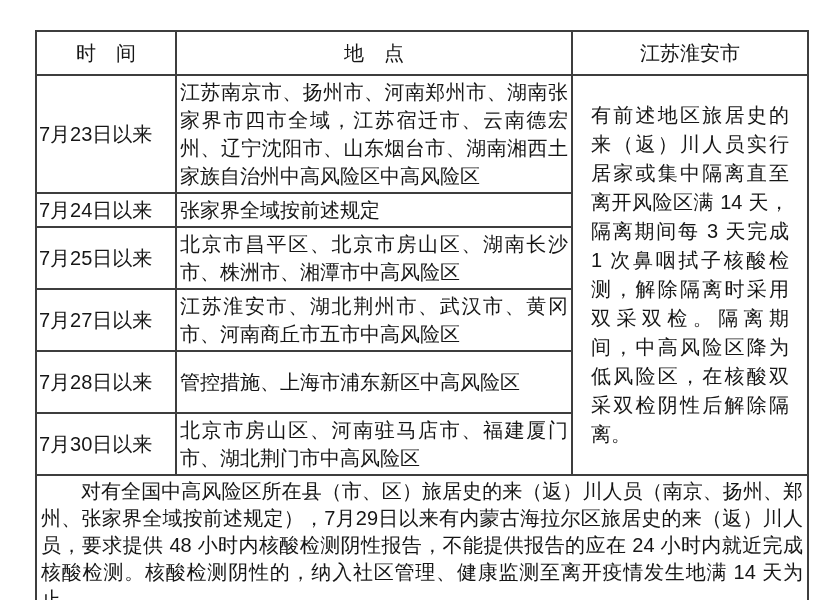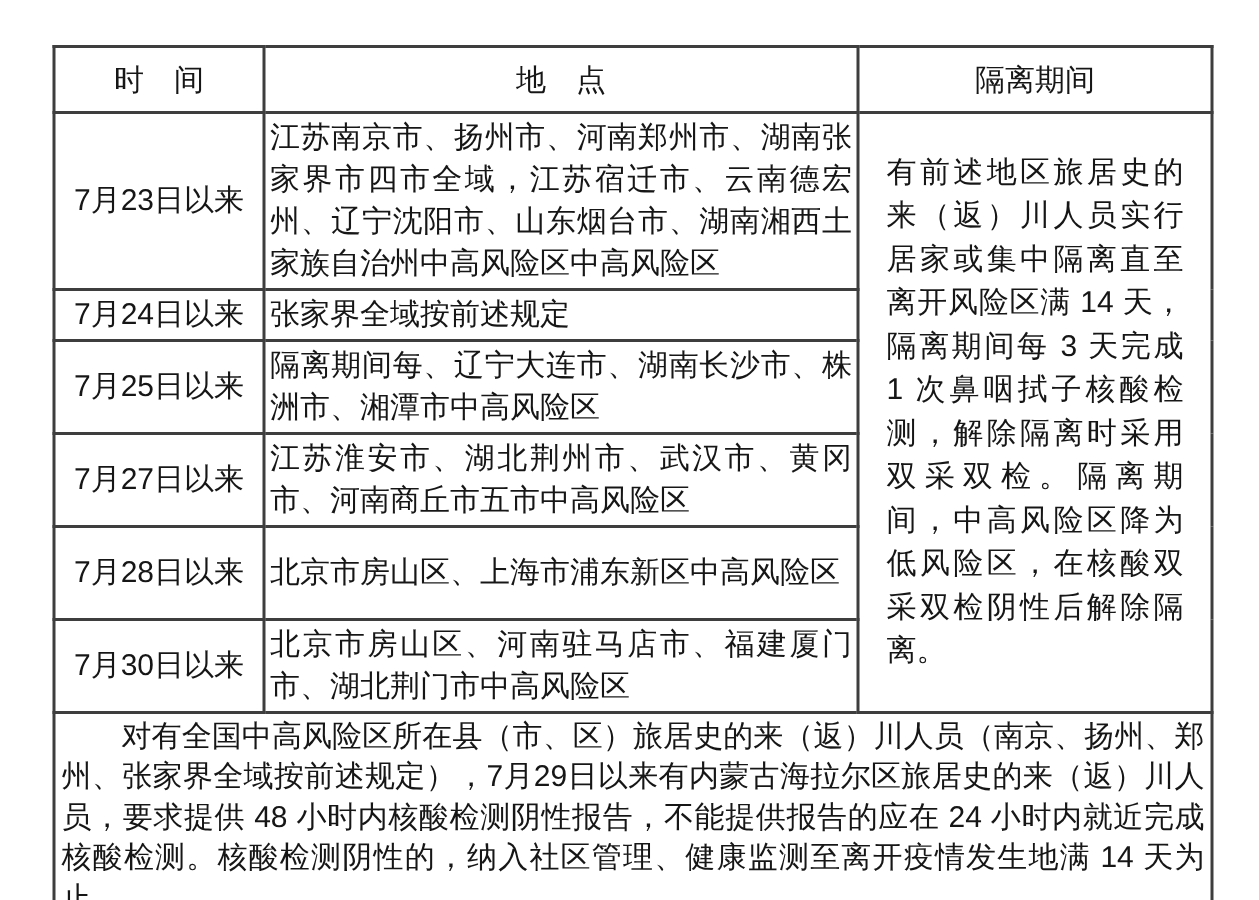--- a/index.html
+++ b/index.html
@@ -31,21 +31,20 @@
     font-weight: normal;
     color: #161616;
     vertical-align: middle;
     overflow: hidden;
   }
   .doc-table th.hdr {
     text-align: center;
     padding: 2px 2px;
   }
   td.time-cell {
-    text-align: center;
     padding: 2px 2px;
     line-height: 28px;
   }
   td.loc-cell {
     text-align: justify;
     text-justify: inter-ideograph;
     padding: 2px 3px;
     line-height: 28px;
   }
   td.measures-cell {
@@ -71,42 +70,42 @@
   <table class="doc-table">
     <colgroup>
       <col style="width:140px">
       <col style="width:396px">
       <col style="width:236px">
     </colgroup>
     <tbody>
       <tr style="height:44px">
         <th class="hdr">时　间</th>
         <th class="hdr">地　点</th>
-        <th class="hdr">隔离期间</th>
+        <th class="hdr">江苏淮安市</th>
       </tr>
       <tr style="height:113px">
         <td class="time-cell">7月23日以来</td>
         <td class="loc-cell">江苏南京市、扬州市、河南郑州市、湖南张家界市四市全域，江苏宿迁市、云南德宏州、辽宁沈阳市、山东烟台市、湖南湘西土家族自治州中高风险区中高风险区</td>
         <td class="measures-cell" rowspan="6">有前述地区旅居史的来（返）川人员实行居家或集中隔离直至离开风险区满 14 天，隔离期间每 3 天完成 1 次鼻咽拭子核酸检测，解除隔离时采用双采双检。隔离期间，中高风险区降为低风险区，在核酸双采双检阴性后解除隔离。</td>
       </tr>
       <tr style="height:31px">
         <td class="time-cell">7月24日以来</td>
         <td class="loc-cell">张家界全域按前述规定</td>
       </tr>
       <tr style="height:60px">
         <td class="time-cell">7月25日以来</td>
-        <td class="loc-cell">隔离期间每、辽宁大连市、湖南长沙市、株洲市、湘潭市中高风险区</td>
+        <td class="loc-cell">北京市昌平区、北京市房山区、湖南长沙市、株洲市、湘潭市中高风险区</td>
       </tr>
       <tr style="height:60px">
         <td class="time-cell">7月27日以来</td>
         <td class="loc-cell">江苏淮安市、湖北荆州市、武汉市、黄冈市、河南商丘市五市中高风险区</td>
       </tr>
       <tr style="height:62px">
         <td class="time-cell">7月28日以来</td>
-        <td class="loc-cell">北京市房山区、上海市浦东新区中高风险区</td>
+        <td class="loc-cell">管控措施、上海市浦东新区中高风险区</td>
       </tr>
       <tr style="height:60px">
         <td class="time-cell">7月30日以来</td>
         <td class="loc-cell">北京市房山区、河南驻马店市、福建厦门市、湖北荆门市中高风险区</td>
       </tr>
       <tr style="height:111px">
         <td class="footnote-cell" colspan="3">对有全国中高风险区所在县（市、区）旅居史的来（返）川人员（南京、扬州、郑州、张家界全域按前述规定），7月29日以来有内蒙古海拉尔区旅居史的来（返）川人员，要求提供 48 小时内核酸检测阴性报告，不能提供报告的应在 24 小时内就近完成核酸检测。核酸检测阴性的，纳入社区管理、健康监测至离开疫情发生地满 14 天为止。</td>
       </tr>
     </tbody>
   </table>

